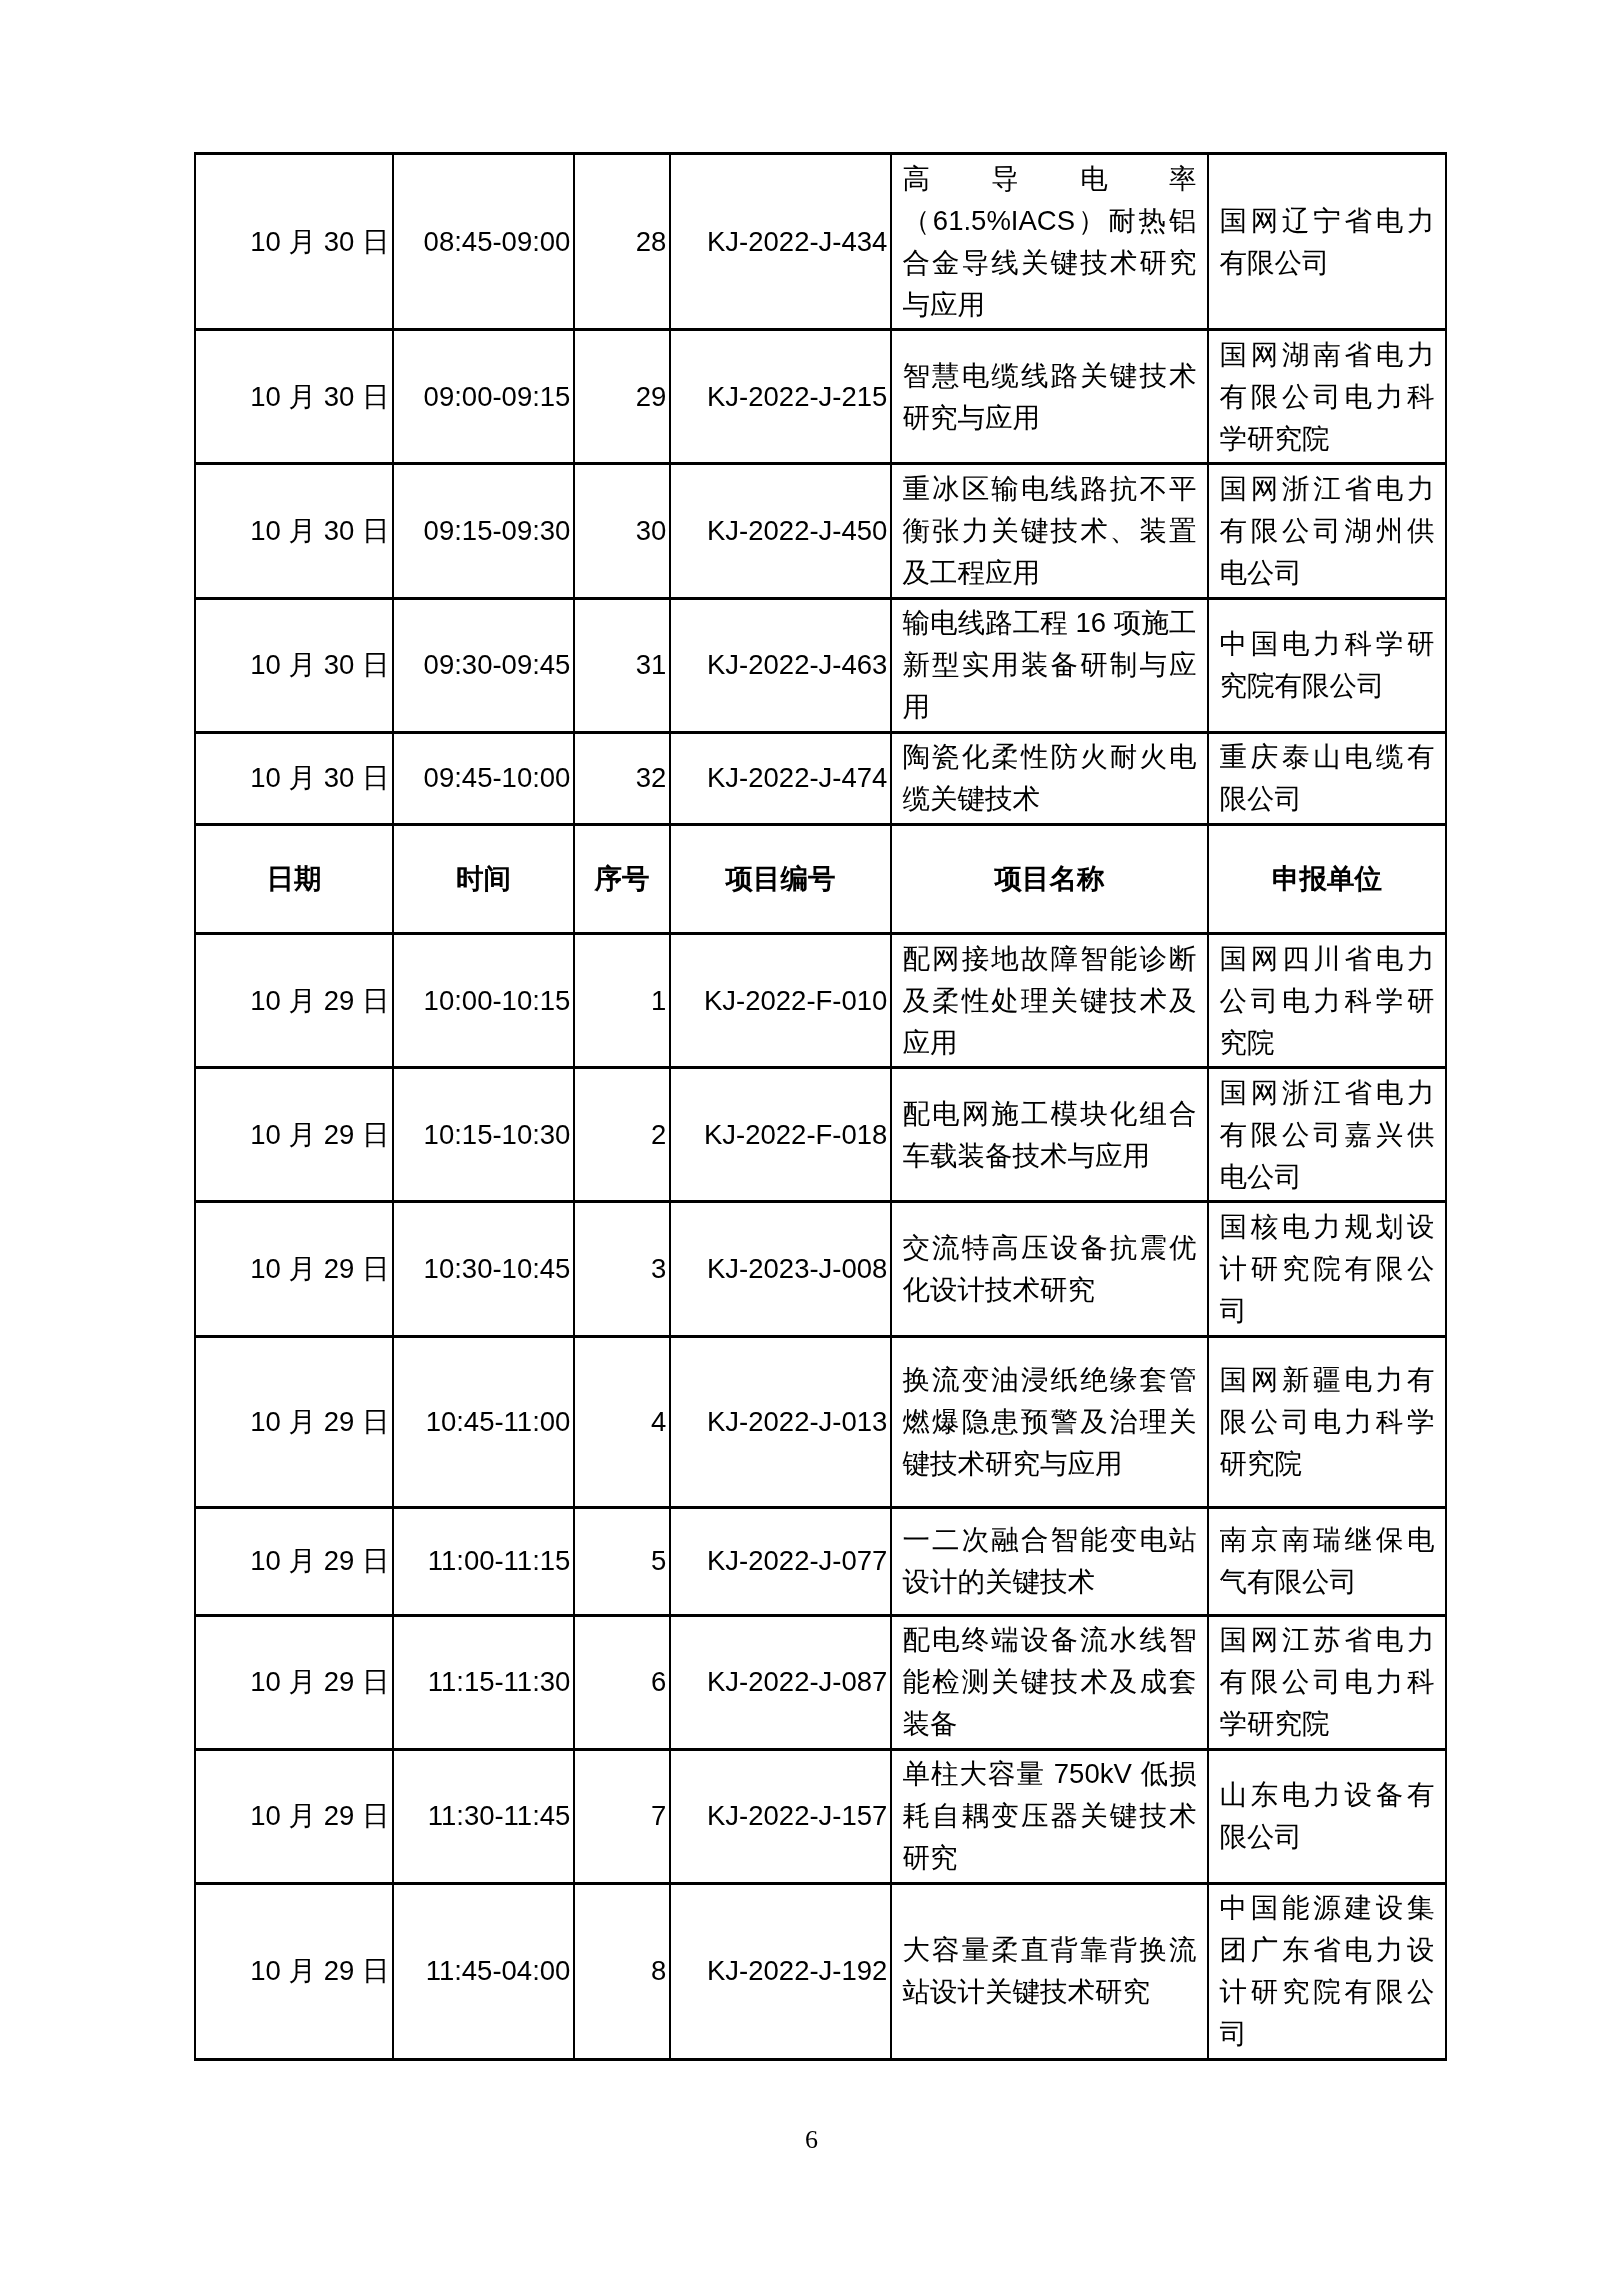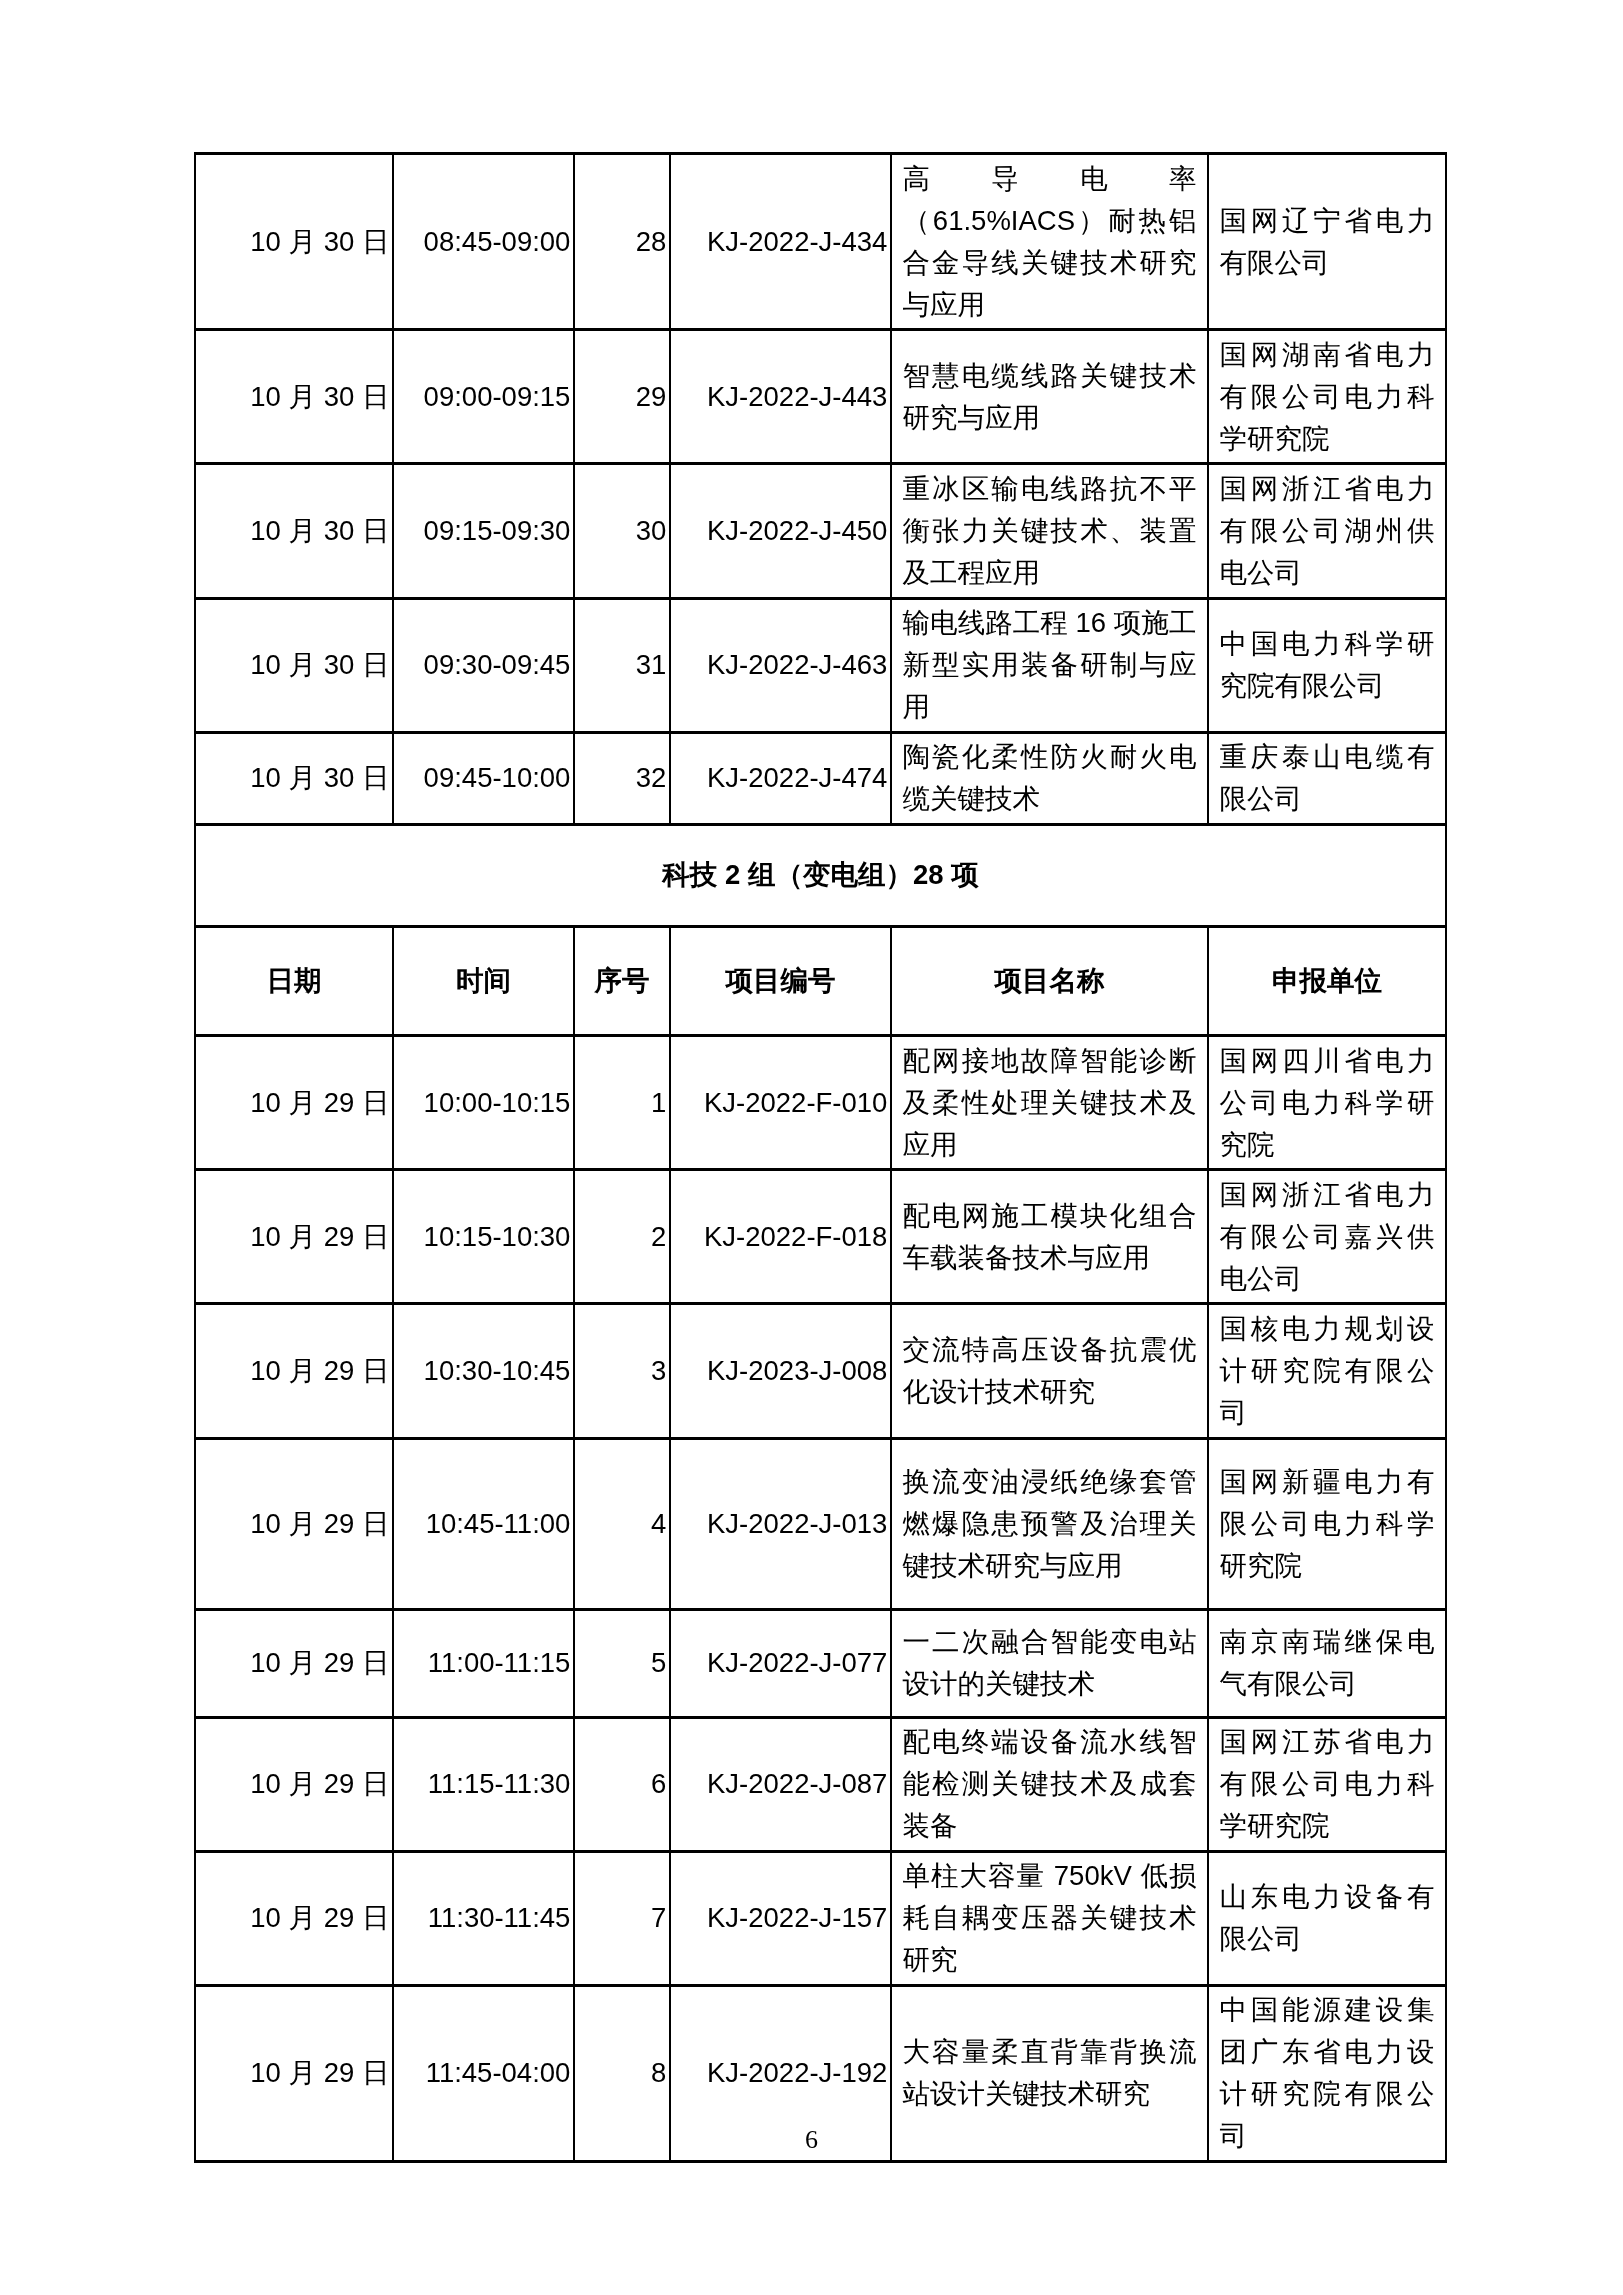--- a/index.html
+++ b/index.html
@@ -89,21 +89,21 @@
         <td class="cc">08:45-09:00</td>
         <td class="cc">28</td>
         <td class="cc">KJ-2022-J-434</td>
         <td class="cj">高导电率（61.5%IACS）耐热铝合金导线关键技术研究与应用</td>
         <td class="cj">国网辽宁省电力有限公司</td>
       </tr>
       <tr style="height:131px">
         <td class="cc">10 月 30 日</td>
         <td class="cc">09:00-09:15</td>
         <td class="cc">29</td>
-        <td class="cc">KJ-2022-J-443</td>
+        <td class="cc">KJ-2022-J-215</td>
         <td class="cj">智慧电缆线路关键技术研究与应用</td>
         <td class="cj">国网湖南省电力有限公司电力科学研究院</td>
       </tr>
       <tr style="height:127px">
         <td class="cc">10 月 30 日</td>
         <td class="cc">09:15-09:30</td>
         <td class="cc">30</td>
         <td class="cc">KJ-2022-J-450</td>
         <td class="cj">重冰区输电线路抗不平衡张力关键技术、装置及工程应用</td>
         <td class="cj">国网浙江省电力有限公司湖州供电公司</td>
@@ -118,23 +118,20 @@
       </tr>
       <tr style="height:92px">
         <td class="cc">10 月 30 日</td>
         <td class="cc">09:45-10:00</td>
         <td class="cc">32</td>
         <td class="cc">KJ-2022-J-474</td>
         <td class="cj">陶瓷化柔性防火耐火电缆关键技术</td>
         <td class="cj">重庆泰山电缆有限公司</td>
       </tr>
 
-      <tr style="height:102px">
-        <td colspan="6" class="title-cell">科技 2 组（变电组）28 项</td>
-      </tr>
 
       <tr style="height:109px">
         <td class="hc">日期</td>
         <td class="hc">时间</td>
         <td class="hc">序号</td>
         <td class="hc">项目编号</td>
         <td class="hc">项目名称</td>
         <td class="hc">申报单位</td>
       </tr>
 

